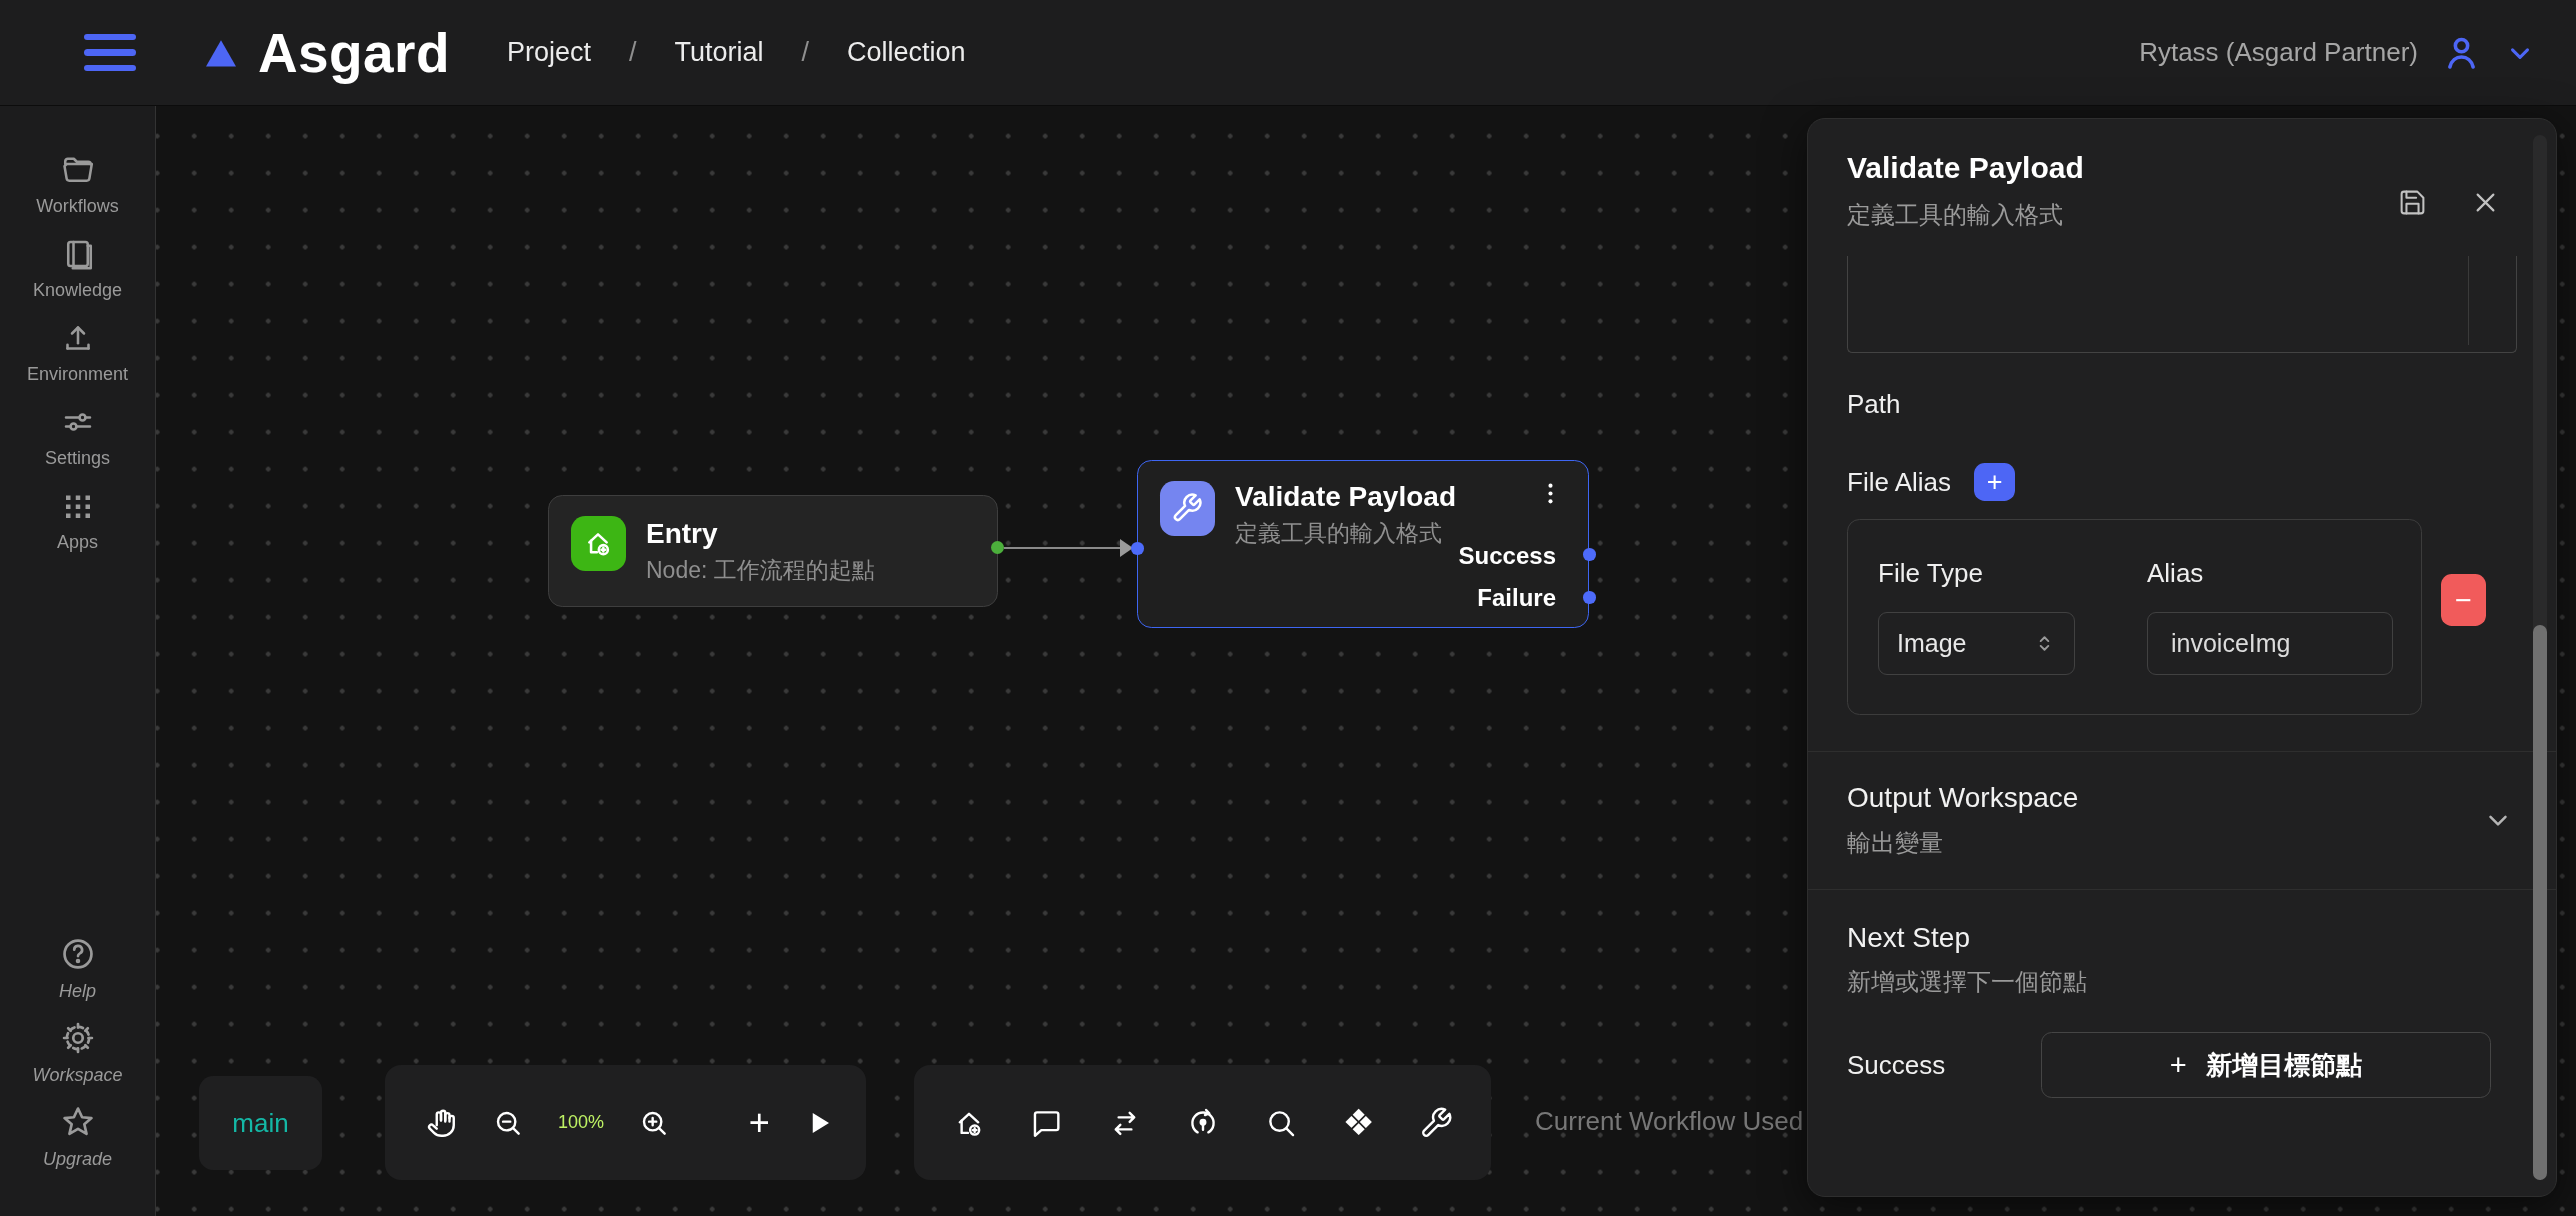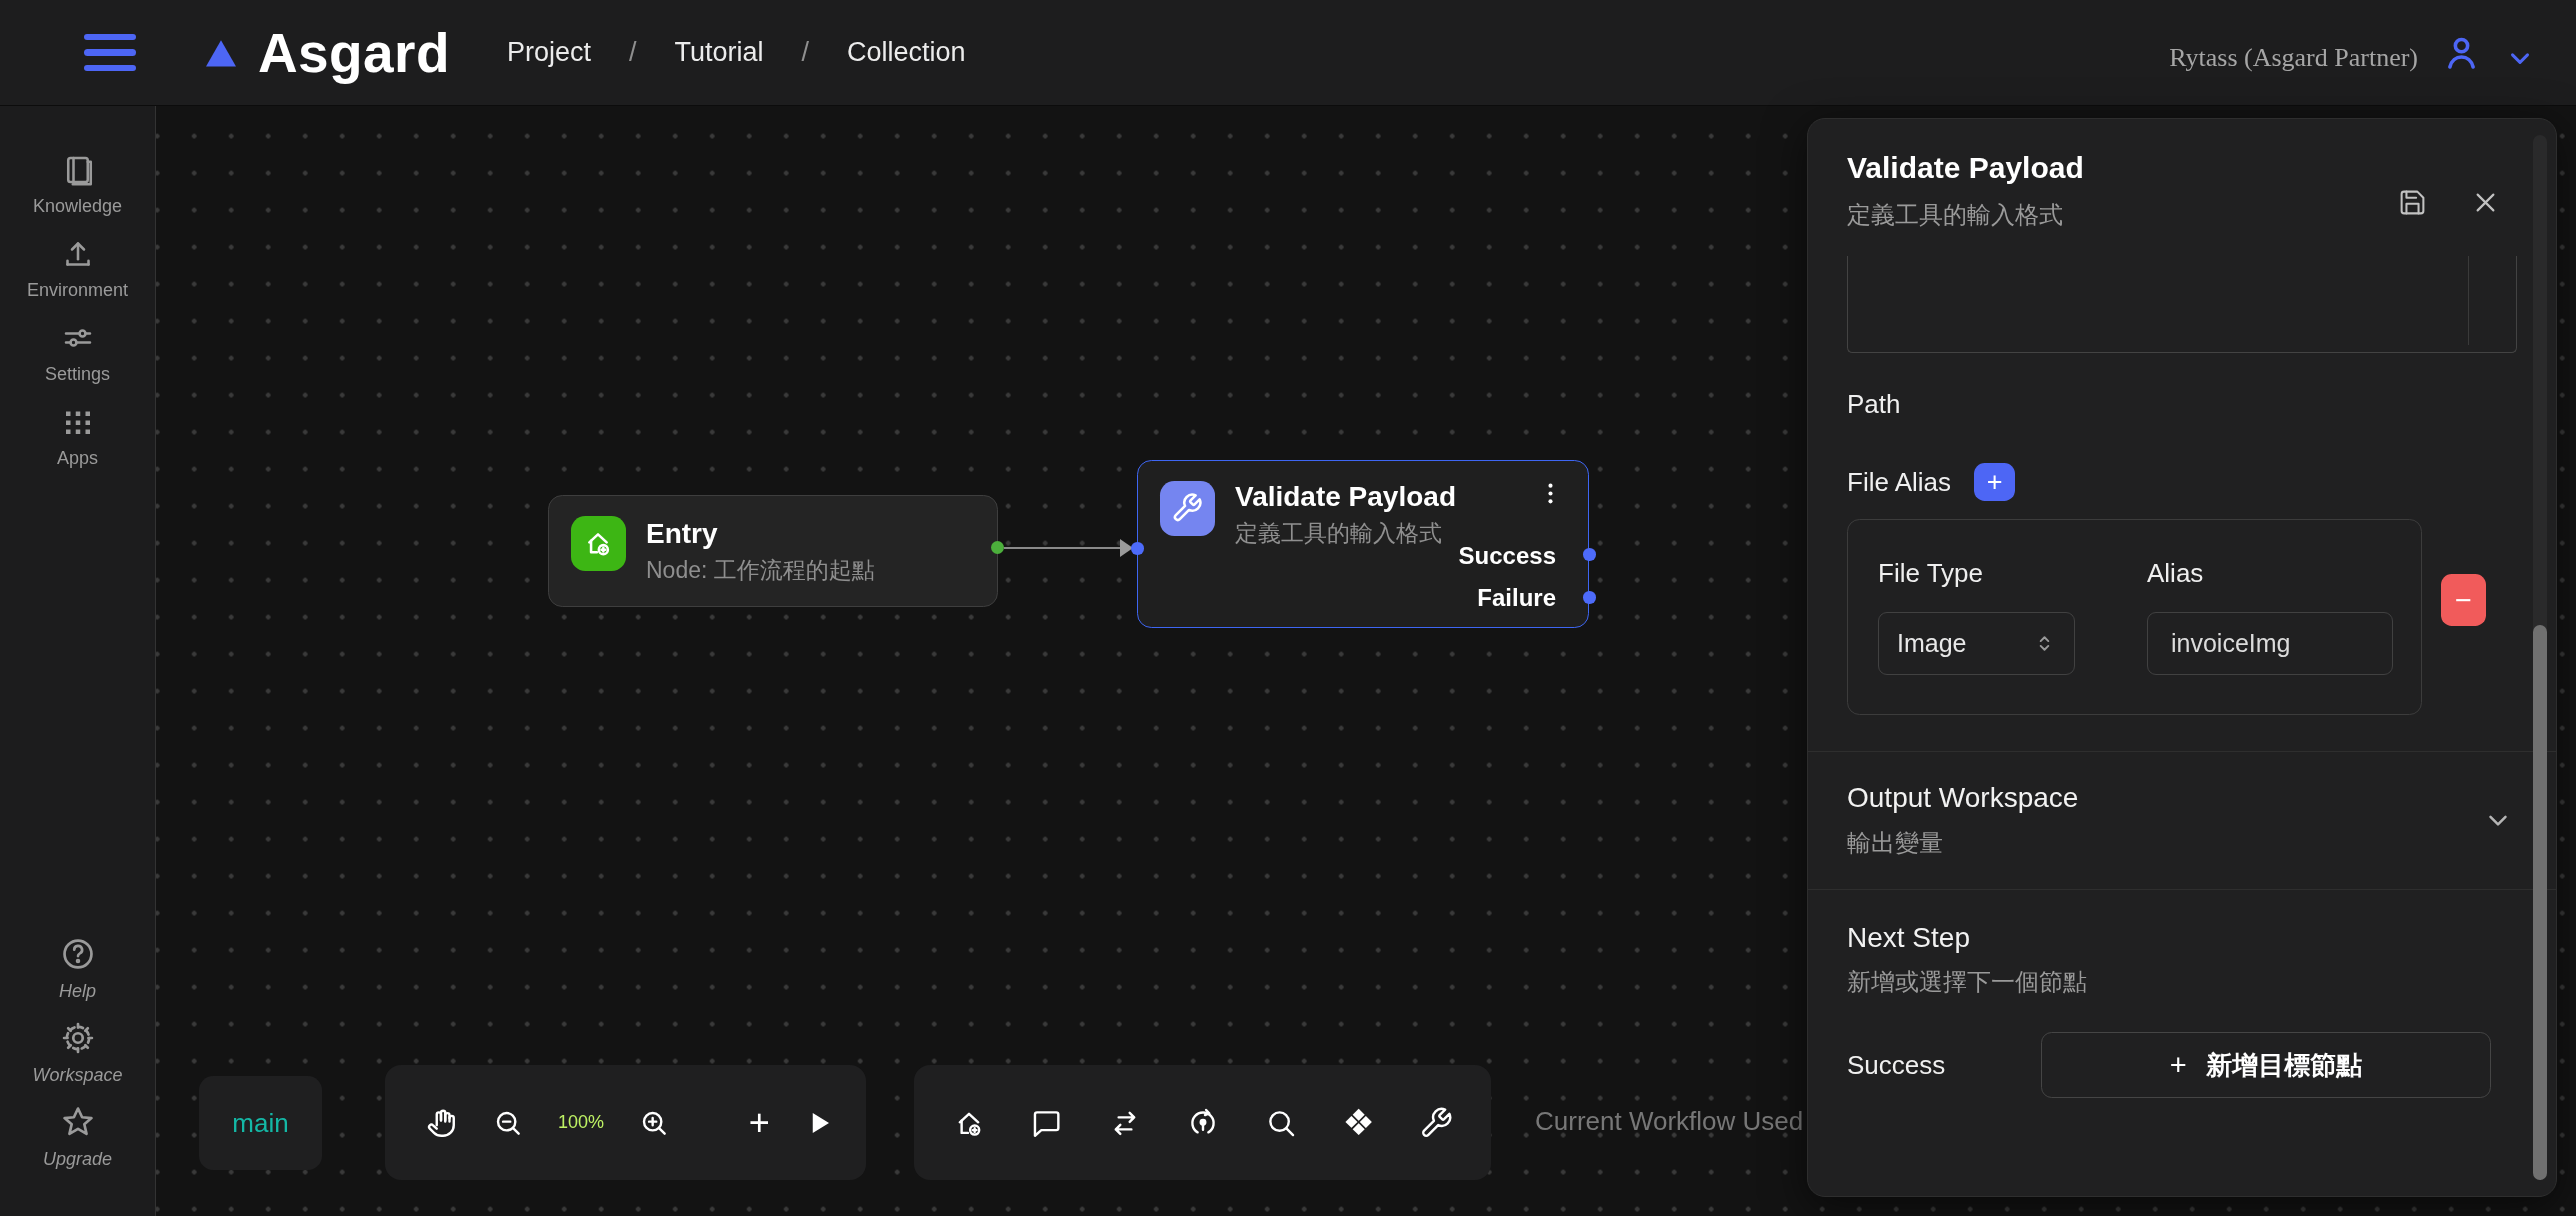--- a/index.html
+++ b/index.html
@@ -17,21 +17,21 @@
     background: #1d1d1e; border-bottom: 0.9px solid #0c0c0c;
     display: flex; align-items: center; padding: 0 41px 0 84px; z-index: 10;
   }
   .hamburger { width: 52px; height: 38px; display: flex; flex-direction: column; justify-content: space-between; cursor: pointer; }
   .hamburger span { height: 6.3px; border-radius: 3.6px; background: #4d66f5; }
   .logo-wrap { display: flex; align-items: center; margin-left: 66px; }
   .logo-name { font-size: 55px; font-weight: 700; color: #fff; margin-left: 18px; letter-spacing: 0.4px; }
   .breadcrumb { display: flex; align-items: center; gap: 38px; margin-left: 57px; font-size: 27px; color: #ececec; }
   .breadcrumb .sep { color: #8f8f8f; }
   .breadcrumb .crumb { cursor: pointer; }
-  .header-right { margin-left: auto; display: flex; align-items: flex-end; gap: 23px; cursor: pointer; font-family: Liberation Serif, serif; }
+  .header-right { margin-left: auto; display: flex; align-items: center; gap: 23px; cursor: pointer; }
   .account-name { font-size: 26px; color: #a6a6a6; }
 
   
   .sidebar {
     position: absolute; left: 0; top: 106px; width: 156px; height: 1111px;
     background: #1c1c1d; border-right: 0.9px solid #333;
     display: flex; flex-direction: column; padding-top: 36px; z-index: 9;
   }
   .side-item {
     height: 84px; display: flex; flex-direction: column; align-items: center;
@@ -186,20 +186,27 @@
       <circle cx="12" cy="8" r="3.6"></circle>
         <path d="M5.2 20.5c.9-3.8 3.6-5.9 6.8-5.9s5.9 2.1 6.8 5.9"></path>
     </svg>
     <svg width="30" height="30" viewBox="0 0 24 24" fill="none" stroke="#4d66f5" stroke-width="2.4" stroke-linecap="round" stroke-linejoin="round">
       <path d="M6 9.5l6 6 6-6"></path>
     </svg>
   </div>
 </div>
 
 <div class="sidebar">
+  <div class="side-item">
+    <svg width="36" height="36" viewBox="0 0 24 24" fill="none" stroke="currentColor" stroke-width="1.7" stroke-linecap="round" stroke-linejoin="round">
+      <path d="M3.5 8V6.2A1.7 1.7 0 0 1 5.2 4.5h4l2 2h7.6a1.7 1.7 0 0 1 1.7 1.7V8"></path>
+        <path d="M4.6 8h16.6l-1.6 9.6a1.8 1.8 0 0 1-1.8 1.5H6.2a1.8 1.8 0 0 1-1.8-1.5L3 9.4z"></path>
+    </svg>
+    <span class="lbl">Workflows</span>
+  </div>
   <div class="side-item">
     <svg width="36" height="36" viewBox="0 0 24 24" fill="none" stroke="currentColor" stroke-width="1.7" stroke-linecap="round" stroke-linejoin="round">
       <rect x="5.5" y="4" width="13" height="16" rx="1.5"></rect>
         <path d="M9 4v16"></path>
         <path d="M18.5 6.5h2v15h-12"></path>
     </svg>
     <span class="lbl">Knowledge</span>
   </div>
   <div class="side-item">
     <svg width="36" height="36" viewBox="0 0 24 24" fill="none" stroke="currentColor" stroke-width="1.7" stroke-linecap="round" stroke-linejoin="round">

